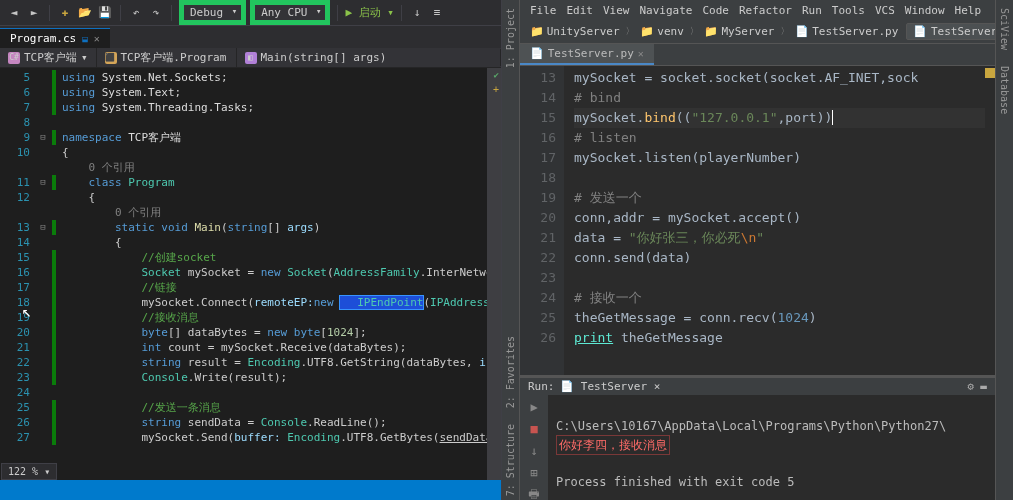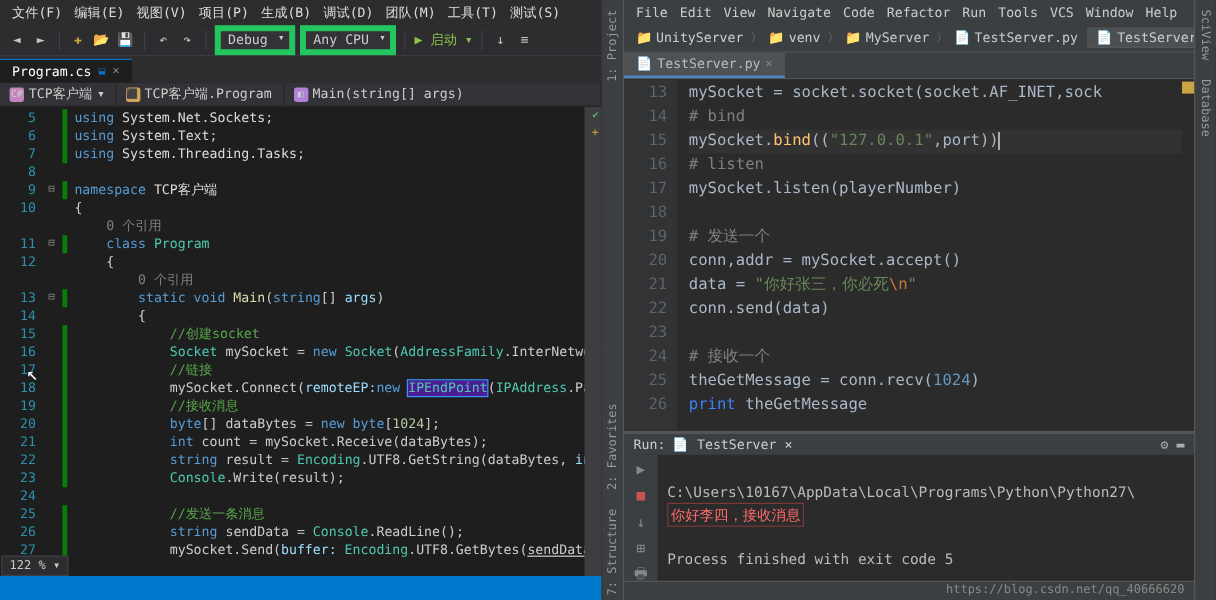--- a/index.html
+++ b/index.html
@@ -32,21 +32,21 @@
   .greenbar .g { background: #0a7c0a; }
   .code { flex: 1; padding: 2px 0 2px 6px; font-size: 11px; line-height: 15px; white-space: pre; overflow: hidden; }
   .code div { height: 15px; }
   .kw { color: #569cd6; }
   .type { color: #4ec9b0; }
   .cmt { color: #57a64a; }
   .num { color: #b5cea8; }
   .id { color: #dcdcdc; }
   .meth { color: #dcdcaa; }
   .param { color: #9cdcfe; }
-  .hl { background: #4c1d95; outline: 1px solid #3794ff; }
+  .hl { background: #1d4ed8; outline: 1px solid #3794ff; padding-left: 17px; }
   .dim { color: #808080; }
   .statusbar { height: 20px; background: #007acc; display: flex; align-items: center; padding: 0 6px; font-size: 11px; color: #fff; }
   .zoom-widget { position: absolute; bottom: 20px; left: 1px; background: #2d2d30; padding: 2px 6px; font-size: 10px; border: 1px solid #3f3f46; }
   .sidelabel { position: absolute; right: 0; top: 60px; writing-mode: vertical-rl; background: #2d2d30; padding: 6px 2px; font-size: 10px; color: #ccc; border-left: 1px solid #3f3f46; }
   .cursor-arrow { position: absolute; left: 22px; top: 302px; color: #fff; font-size: 16px; pointer-events: none; }
   .r-menu { display: flex; gap: 2px; padding: 2px 6px; font-size: 11px; background: #3c3f41; height: 20px; align-items: center; }
   .r-menu span { padding: 1px 4px; }
   .r-toolbar { display: flex; align-items: center; gap: 4px; padding: 2px 6px; background: #3c3f41; height: 24px; border-bottom: 1px solid #555; font-size: 11px; }
   .r-crumb { display: flex; align-items: center; gap: 2px; font-size: 11px; }
   .r-crumb .seg { display: flex; align-items: center; gap: 3px; padding: 1px 4px; }
@@ -55,21 +55,21 @@
   .r-run .combo2 { background: #4c5052; border: 1px solid #555; padding: 1px 6px; border-radius: 2px; display: flex; align-items: center; gap: 4px; }
   .play { color: #59a869; }
   .r-tabbar { display: flex; background: #3c3f41; height: 22px; border-bottom: 1px solid #555; }
   .r-tab { padding: 3px 10px; background: #4e5254; color: #bbbbbb; font-size: 11px; display: flex; align-items: center; gap: 4px; border-bottom: 2px solid #4a88c7; }
   .r-editor { flex: 1; display: flex; background: #2b2b2b; overflow: hidden; position: relative; }
   .r-gutter { width: 44px; text-align: right; padding: 2px 8px 2px 0; color: #606366; font-size: 13px; line-height: 20px; background: #313335; }
   .r-gutter div { height: 20px; }
   .r-code { flex: 1; padding: 2px 10px; font-size: 13px; line-height: 20px; white-space: pre; }
   .r-code div { height: 20px; }
   .r-code .curline { background: #323232; }
-  .pkw { color: #3b82f6; }
+  .pkw { color: #5eead4; text-decoration: underline; }
   .pid { color: #a9b7c6; }
   .pstr { color: #6a8759; }
   .pcmt { color: #808080; }
   .pfn { color: #ffc66d; }
   .pnum { color: #6897bb; }
   .pesc { color: #cc7832; }
   .cursor { border-right: 1px solid #fff; }
   .r-sidetabs { position: absolute; right: 0; top: 0; width: 18px; height: 100%; background: #3c3f41; border-left: 1px solid #555; display: flex; flex-direction: column; align-items: center; padding-top: 4px; gap: 8px; }
   .r-sidetabs .vtab { writing-mode: vertical-rl; font-size: 10px; color: #999; padding: 4px 1px; }
   .r-lefttabs { position: absolute; left: 0; top: 0; width: 18px; height: 100%; background: #3c3f41; border-right: 1px solid #555; display: flex; flex-direction: column; align-items: center; padding-top: 4px; gap: 8px; }
@@ -83,34 +83,20 @@
   .r-run-gutter .gi { width: 16px; height: 16px; font-size: 12px; color: #888; display: flex; align-items: center; justify-content: center; }
   .r-console { flex: 1; padding: 4px 8px; font-family: Consolas, monospace; font-size: 12px; line-height: 18px; white-space: pre; color: #bbb; }
   .r-console .path { color: #bbb; }
   .r-console .red { color: #ff6b68; border: 1px solid #7a3838; padding: 0 2px; display: inline-block; }
   .r-statusbar { height: 16px; background: #3c3f41; font-size: 10px; text-align: right; padding: 1px 8px; color: #888; border-top: 1px solid #555; }
 </style>
 </head>
 <body>
 
 <div class="left-ide">
-  <div class="menubar">
-    <span>文件(F)</span>
-    <span>编辑(E)</span>
-    <span>视图(V)</span>
-    <span>项目(P)</span>
-    <span>生成(B)</span>
-    <span>调试(D)</span>
-    <span>团队(M)</span>
-    <span>工具(T)</span>
-    <span>测试(S)</span>
-    <span>ReSharper</span>
-    <span class="login">登录</span>
-    <span style="color:#888">👤</span>
-  </div>
   <div class="toolbar">
     <span class="icon">◄</span>
     <span class="icon">►</span>
     <span class="sep"></span>
     <span class="icon" style="color:#c9a63f">✚</span>
     <span class="icon" style="color:#c9a63f">📂</span>
     <span class="icon" style="color:#6fa8dc">💾</span>
     <span class="sep"></span>
     <span class="icon">↶</span>
     <span class="icon">↷</span>
@@ -316,15 +302,14 @@
           <span class="gi">🖶</span>
         </div>
         <div class="r-console">
 <span class="path">C:\Users\10167\AppData\Local\Programs\Python\Python27\</span>
 <span class="red">你好李四，接收消息</span>
 
 <span>Process finished with exit code 5</span>
         </div>
       </div>
     </div>
-    <div class="r-statusbar">https://blog.csdn.net/qq_40666620</div>
   </div>
 </div>
 
 </body></html>

